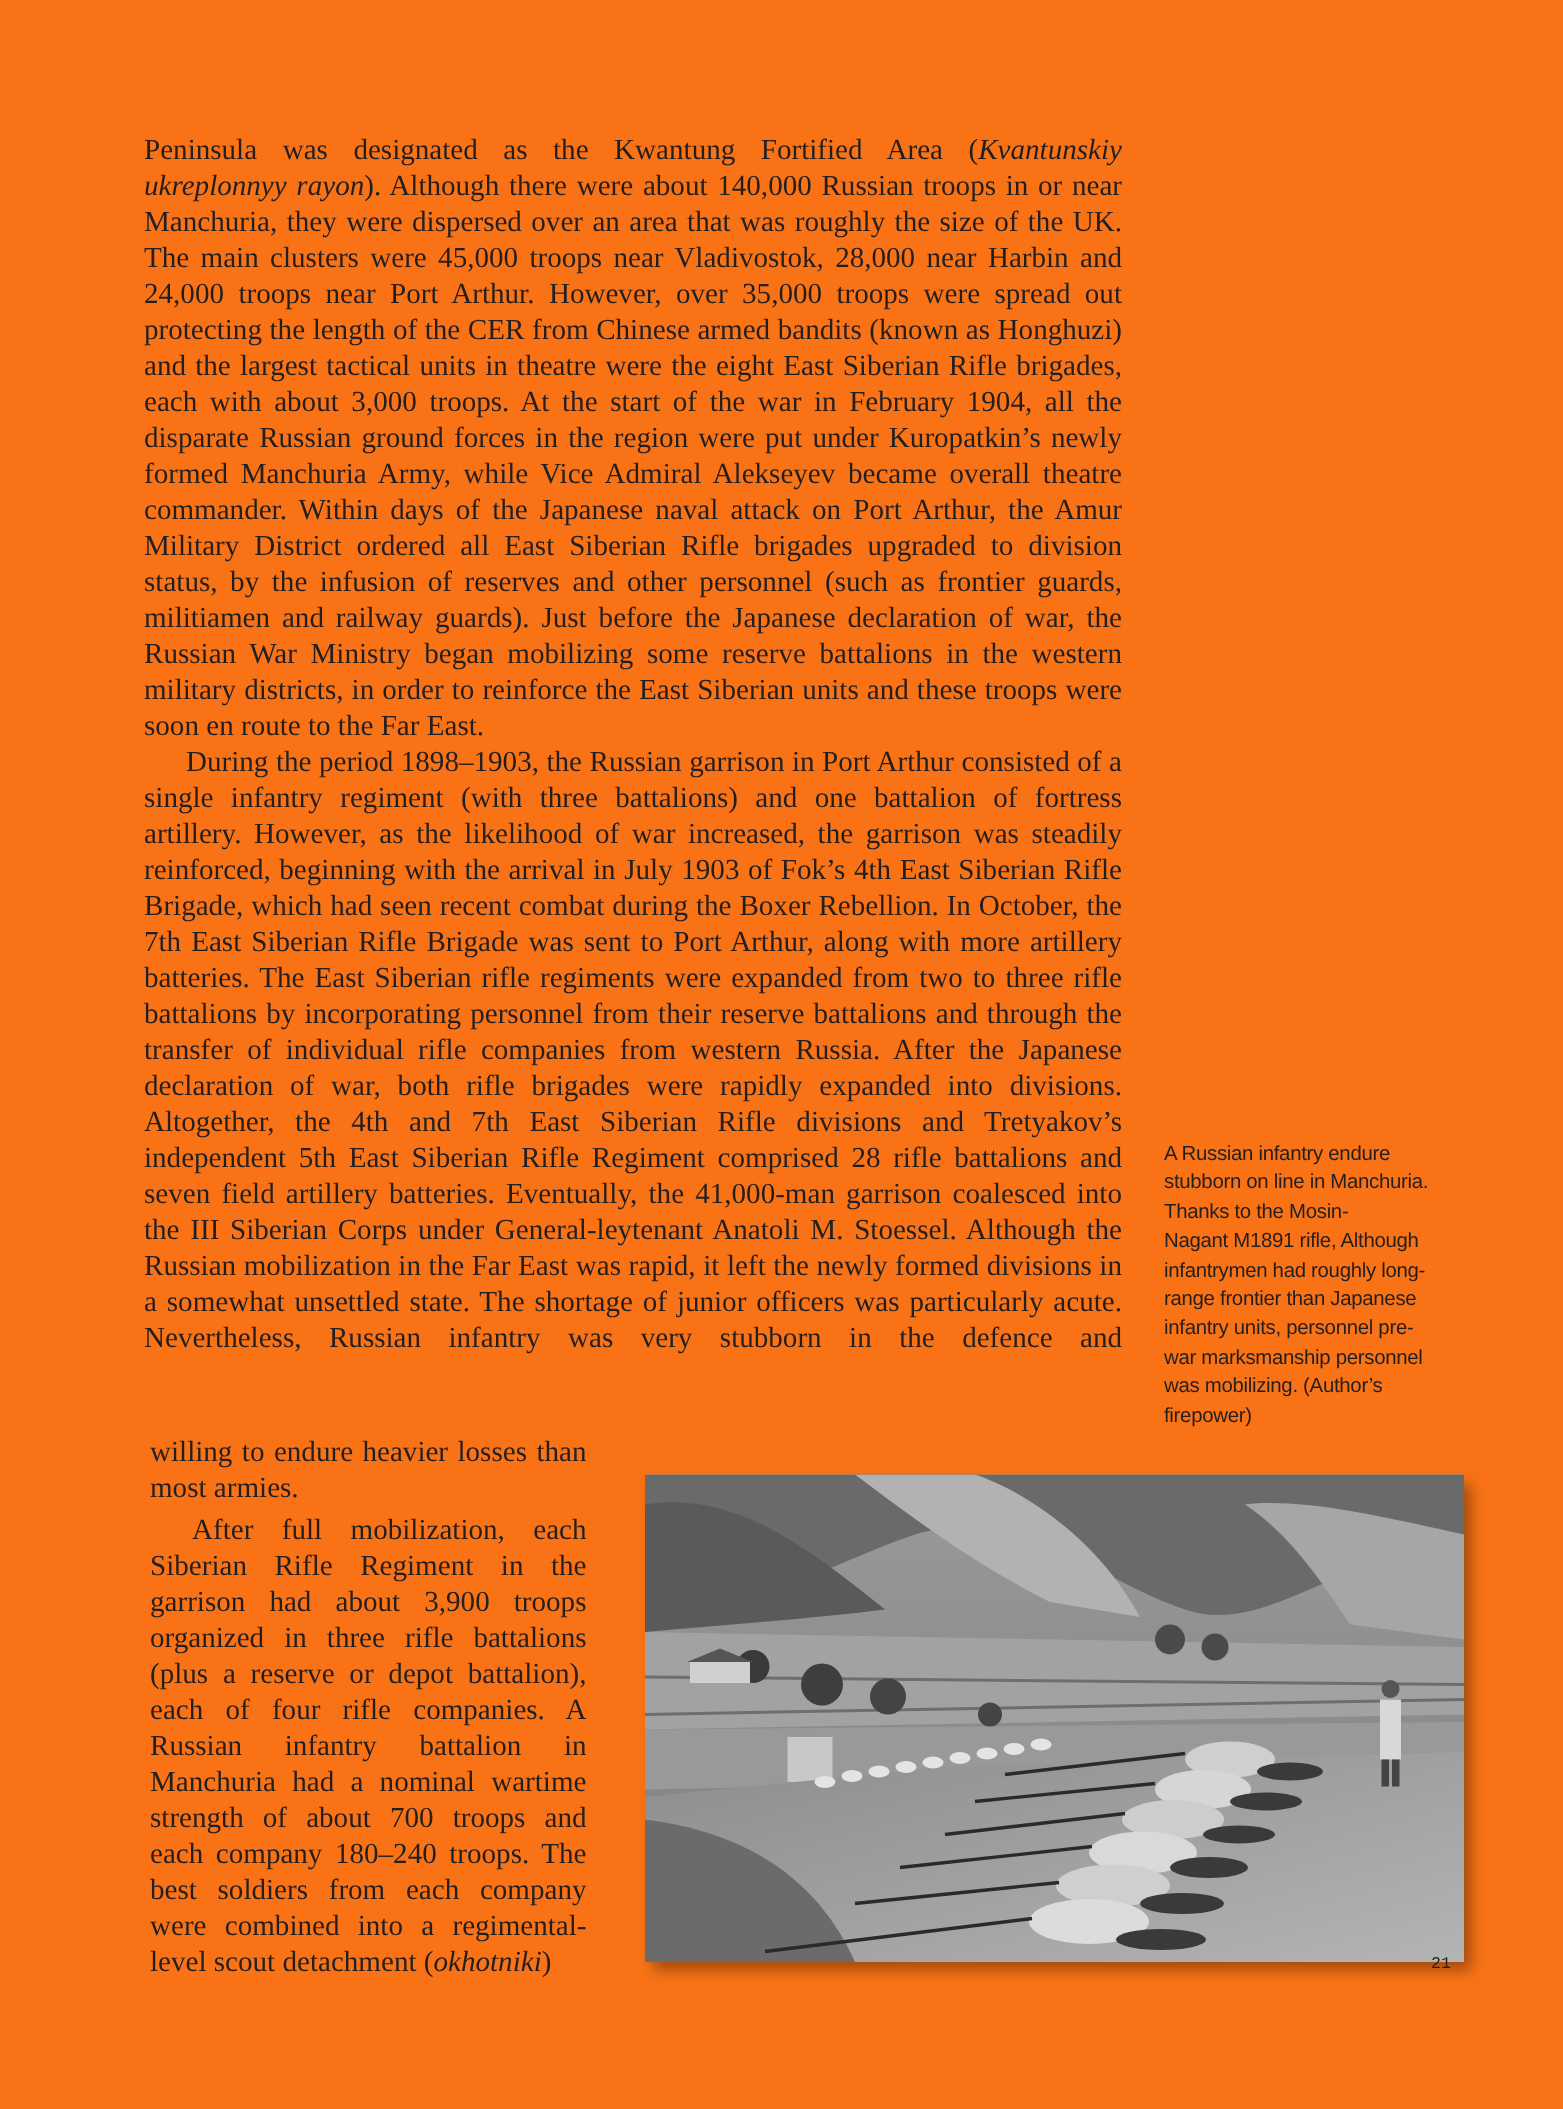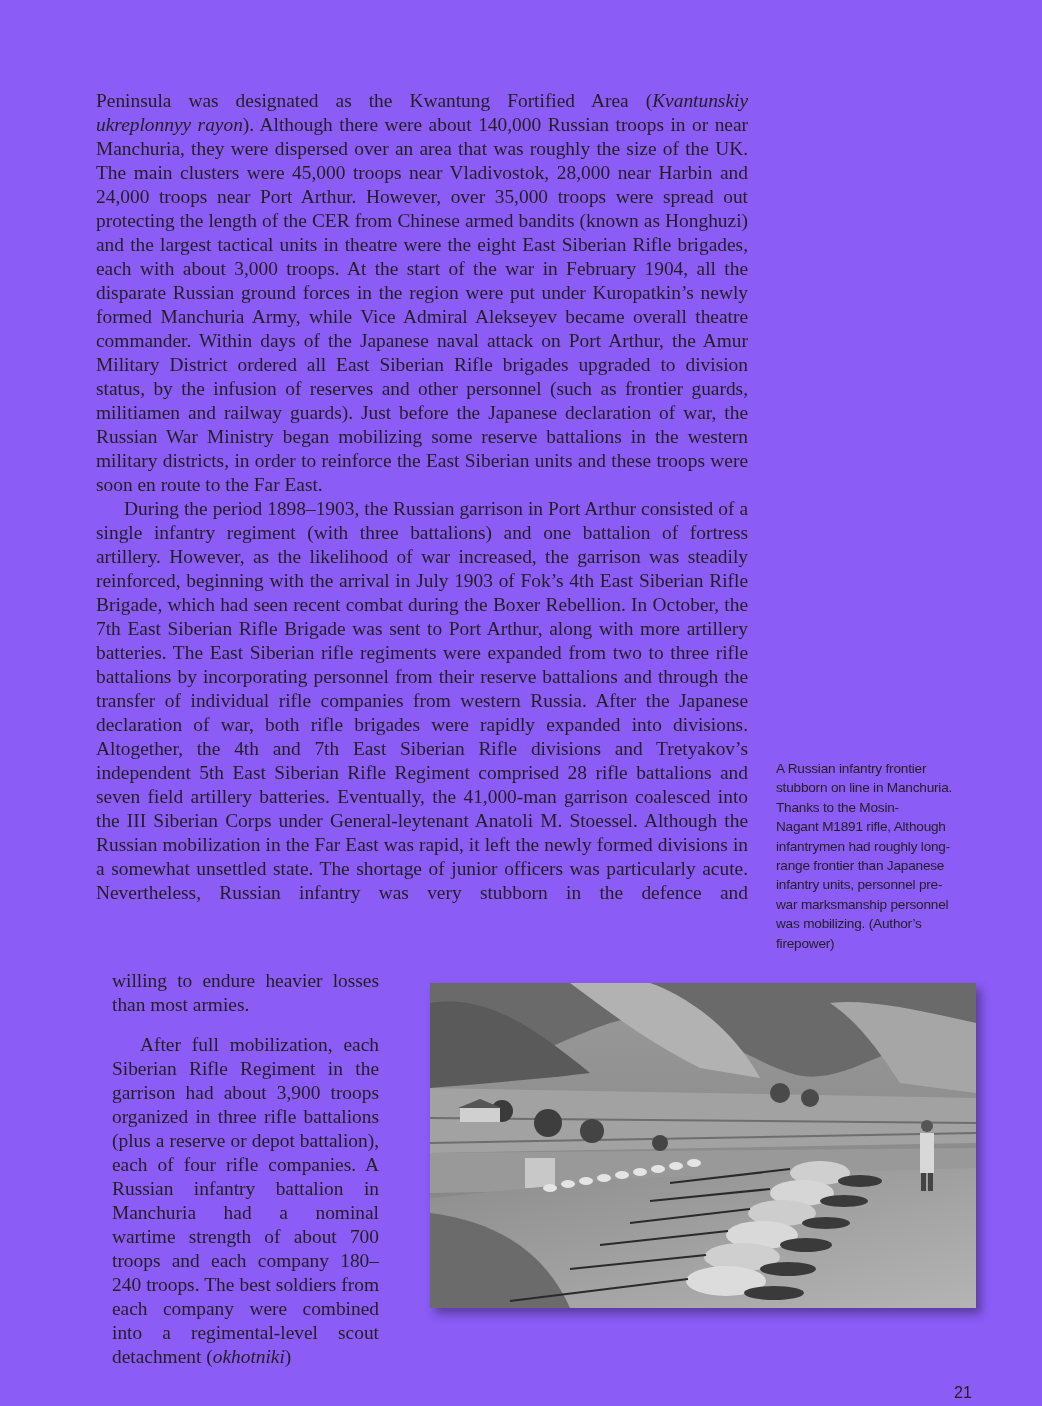--- a/index.html
+++ b/index.html
@@ -1,67 +1,67 @@
 <!DOCTYPE html>
 <html><head>
   <meta charset="utf-8">
   <style>
     html, body { margin: 0; padding: 0; background: #ffffff; }
     body { width: 1042px; height: 1406px; position: relative; overflow: hidden; }
-    .page { position: absolute; left: 0; top: 0; width: 1042px; height: 1406px; background: #8b5cf6; }
+    .page { position: absolute; left: 0; top: 0; width: 1042px; height: 1406px; background: #f97316; }
     .body-col {
       position: absolute; left: 96px; top: 89px; width: 652px;
       font-family: "Liberation Serif", "DejaVu Serif", serif;
       font-size: 19.4px; line-height: 24px; color: #231f20;
       text-align: justify; hyphens: none;
     }
     .body-col p { margin: 0; }
     .body-col p.indent { text-indent: 28px; }
     .narrow { position: absolute; left: 96px; width: 299px;
       font-family: "Liberation Serif", "DejaVu Serif", serif;
       font-size: 19.4px; line-height: 24px; color: #231f20; text-align: justify; }
-    .narrow p { margin: 16px; }
+    .narrow p { margin: 4px; }
     .narrow p.indent { text-indent: 28px; }
     .body-col .last-just { text-align-last: justify; }
     em { font-style: italic; }
     .caption {
       position: absolute; left: 776px; top: 759px; width: 205px;
       font-family: "Liberation Sans", "DejaVu Sans", sans-serif;
       font-size: 13.6px; line-height: 19.4px; color: #231f20; text-align: left;
       letter-spacing: -0.2px;
     }
     .photo-wrap {
       position: absolute; left: 430px; top: 983px; width: 546px; height: 325px;
       box-shadow: 5px 6px 9px rgba(0,0,0,0.35);
       background: #8a8a8a; overflow: hidden;
     }
     .photo-wrap svg { display: block; width: 100%; height: 100%; }
     .page-number {
-      position: absolute; left: 954px; top: 1384px;
-      font-family: Liberation Sans, sans-serif;
-      font-size: 16px; color: #231f20;
+      position: absolute; left: 954px; top: 1304px;
+      font-family: Liberation Mono, monospace;
+      font-size: 11px; color: #231f20;
     }
   </style>
 </head>
 <body>
 
 <div class="page">
 
   <div class="body-col">
     <p><span>Peninsula was designated as the Kwantung Fortified Area (</span><em>Kvantunskiy ukreplonnyy rayon</em><span>). Although there were about 140,000 Russian troops in or near Manchuria, they were dispersed over an area that was roughly the size of the UK. The main clusters were 45,000 troops near Vladivostok, 28,000 near Harbin and 24,000 troops near Port Arthur. However, over 35,000 troops were spread out protecting the length of the CER from Chinese armed bandits (known as Honghuzi) and the largest tactical units in theatre were the eight East Siberian Rifle brigades, each with about 3,000 troops. At the start of the war in February 1904, all the disparate Russian ground forces in the region were put under Kuropatkin’s newly formed Manchuria Army, while Vice Admiral Alekseyev became overall theatre commander. Within days of the Japanese naval attack on Port Arthur, the Amur Military District ordered all East Siberian Rifle brigades upgraded to division status, by the infusion of reserves and other personnel (such as frontier guards, militiamen and railway guards). Just before the Japanese declaration of war, the Russian War Ministry began mobilizing some reserve battalions in the western military districts, in order to reinforce the East Siberian units and these troops were soon en route to the Far East.</span></p>
     <p class="indent last-just">During the period 1898–1903, the Russian garrison in Port Arthur consisted of a single infantry regiment (with three battalions) and one battalion of fortress artillery. However, as the likelihood of war increased, the garrison was steadily reinforced, beginning with the arrival in July 1903 of Fok’s 4th East Siberian Rifle Brigade, which had seen recent combat during the Boxer Rebellion. In October, the 7th East Siberian Rifle Brigade was sent to Port Arthur, along with more artillery batteries. The East Siberian rifle regiments were expanded from two to three rifle battalions by incorporating personnel from their reserve battalions and through the transfer of individual rifle companies from western Russia. After the Japanese declaration of war, both rifle brigades were rapidly expanded into divisions. Altogether, the 4th and 7th East Siberian Rifle divisions and Tretyakov’s independent 5th East Siberian Rifle Regiment comprised 28 rifle battalions and seven field artillery batteries. Eventually, the 41,000-man garrison coalesced into the III Siberian Corps under General-leytenant Anatoli M. Stoessel. Although the Russian mobilization in the Far East was rapid, it left the newly formed divisions in a somewhat unsettled state. The shortage of junior officers was particularly acute. Nevertheless, Russian infantry was very stubborn in the defence and</p>
   </div>
 
   <div class="narrow" style="top: 953px;">
     <p>willing to endure heavier losses than most armies.</p>
     <p class="indent"><span>After full mobilization, each Siberian Rifle Regiment in the garrison had about 3,900 troops organized in three rifle battalions (plus a reserve or depot battalion), each of four rifle companies. A Russian infantry battalion in Manchuria had a nominal wartime strength of about 700 troops and each company 180–240 troops. The best soldiers from each company were combined into a regimental-level scout detachment (</span><em>okhotniki</em><span>)</span></p>
   </div>
 
   <div class="caption">
-    <div>A Russian infantry frontier</div>
+    <div>A Russian infantry endure</div>
     <div>stubborn on line in Manchuria.</div>
     <div>Thanks to the Mosin-</div>
     <div>Nagant M1891 rifle, Although</div>
     <div>infantrymen had roughly long-</div>
     <div>range frontier than Japanese</div>
     <div>infantry units, personnel pre-</div>
     <div>war marksmanship personnel</div>
     <div>was mobilizing. (Author’s</div>
     <div>firepower)</div>
   </div>

